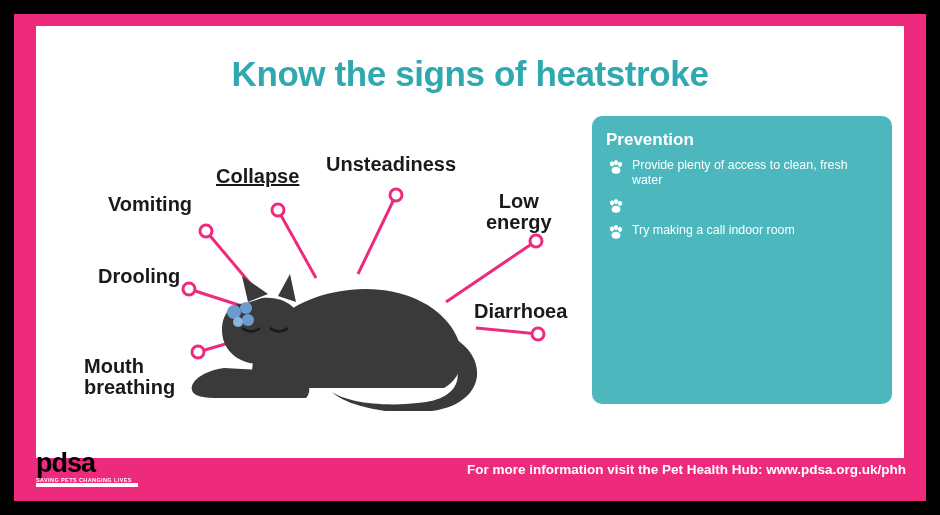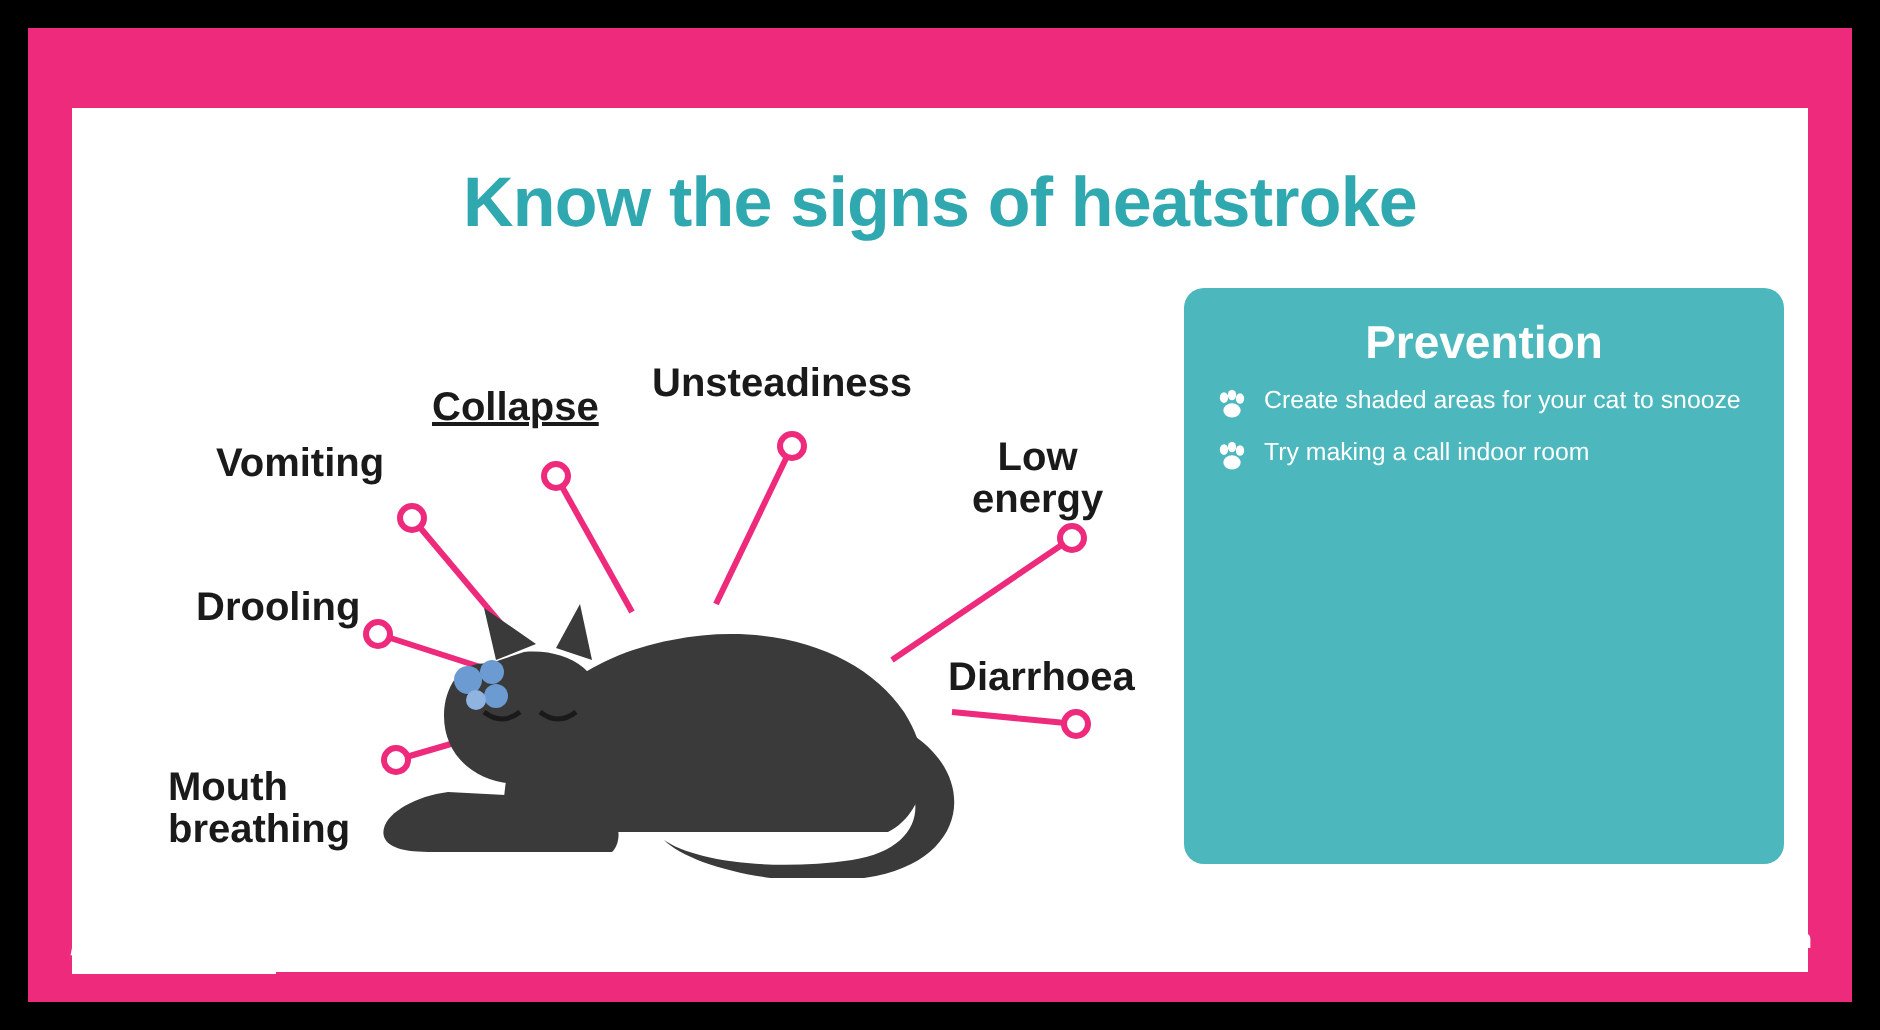--- a/index.html
+++ b/index.html
@@ -20,21 +20,21 @@
     top: 14px;
     width: 912px;
     height: 487px;
     background: #ED2A7B;
     box-sizing: border-box;
   }
 
   #white-panel {
     position: absolute;
     left: 22px;
-    top: 40px;
+    top: 12px;
     width: 868px;
     height: 432px;
     background: #ffffff;
   }
 
   #title {
     position: absolute;
     left: 0;
     top: 28px;
     width: 100%;
@@ -71,23 +71,23 @@
     left: 556px;
     top: 90px;
     width: 300px;
     height: 288px;
     background: #4CB7BC;
     border-radius: 10px;
     box-sizing: border-box;
     padding: 10px 14px 10px 14px;
   }
   #prevention-title {
-    text-align: center;
-    color: #ffffff;
-    font-size: 23px;
+    text-align: left;
+    color: #ffffff;
+    font-size: 17px;
     font-weight: bold;
     margin: 4px 0 8px 0;
   }
   .prev-item {
     display: flex;
     align-items: flex-start;
     margin-bottom: 9px;
   }
   .paw {
     flex: 0 0 auto;
@@ -110,26 +110,25 @@
     font-size: 13.5px;
     font-weight: bold;
   }
   #logo {
     position: absolute;
     left: 22px;
     bottom: 18px;
     width: 140px;
   }
   #logo-word {
-    font-size: 32px;
-    font-weight: bold;
-    color: #ffffff;
+    font-size: 27px;
+    font-weight: bold;
+    color: #000000;
     letter-spacing: -1px;
     line-height: 0.9;
-    font-style: italic;
   }
   #logo-tag {
     font-size: 5.5px;
     font-weight: bold;
     color: #ffffff;
     letter-spacing: 0.4px;
     margin-top: 2px;
   }
   #logo-bar {
     position: absolute;
@@ -205,29 +204,37 @@
     <div class="sign-label" style="left:62px;  top:240px;">Drooling</div>
     <div class="sign-label" style="left:438px; top:275px;">Diarrhoea</div>
     <div class="sign-label" style="left:48px;  top:330px;">Mouth
 breathing</div>
 
     <div id="prevention">
       <div id="prevention-title">Prevention</div>
 
 
 
-
       <div class="prev-item">
         <svg class="paw" viewBox="0 0 20 20">
           <ellipse cx="5" cy="6" rx="2.6" ry="3.3" fill="#ffffff"></ellipse>
           <ellipse cx="10" cy="4.4" rx="2.6" ry="3.3" fill="#ffffff"></ellipse>
           <ellipse cx="15" cy="6.6" rx="2.6" ry="3.3" fill="#ffffff"></ellipse>
           <ellipse cx="10" cy="14" rx="5.4" ry="4.4" fill="#ffffff"></ellipse>
         </svg>
-        <div class="prev-text">Create shaded areas for your cat to snooze</div>
+        <div class="prev-text">Provide plenty of access to clean, fresh water</div>
+      </div>
+
+      <div class="prev-item">
+        <svg class="paw" viewBox="0 0 20 20">
+          <ellipse cx="5" cy="6" rx="2.6" ry="3.3" fill="#ffffff"></ellipse>
+          <ellipse cx="10" cy="4.4" rx="2.6" ry="3.3" fill="#ffffff"></ellipse>
+          <ellipse cx="15" cy="6.6" rx="2.6" ry="3.3" fill="#ffffff"></ellipse>
+          <ellipse cx="10" cy="14" rx="5.4" ry="4.4" fill="#ffffff"></ellipse>
+        </svg>
       </div>
 
       <div class="prev-item">
         <svg class="paw" viewBox="0 0 20 20">
           <ellipse cx="5" cy="6" rx="2.6" ry="3.3" fill="#ffffff"></ellipse>
           <ellipse cx="10" cy="4.4" rx="2.6" ry="3.3" fill="#ffffff"></ellipse>
           <ellipse cx="15" cy="6.6" rx="2.6" ry="3.3" fill="#ffffff"></ellipse>
           <ellipse cx="10" cy="14" rx="5.4" ry="4.4" fill="#ffffff"></ellipse>
         </svg>
         <div class="prev-text">Try making a call indoor room</div>

